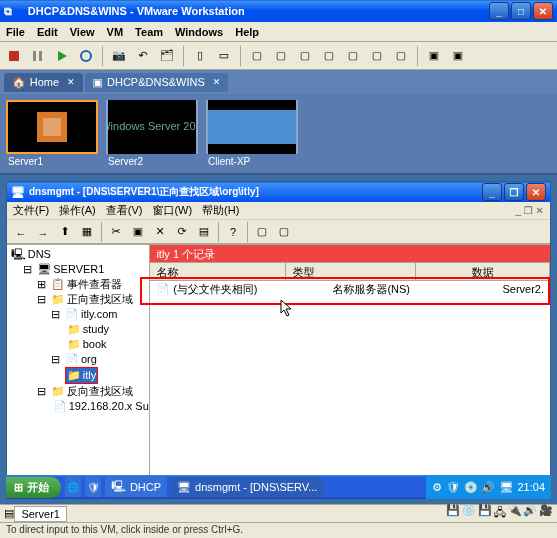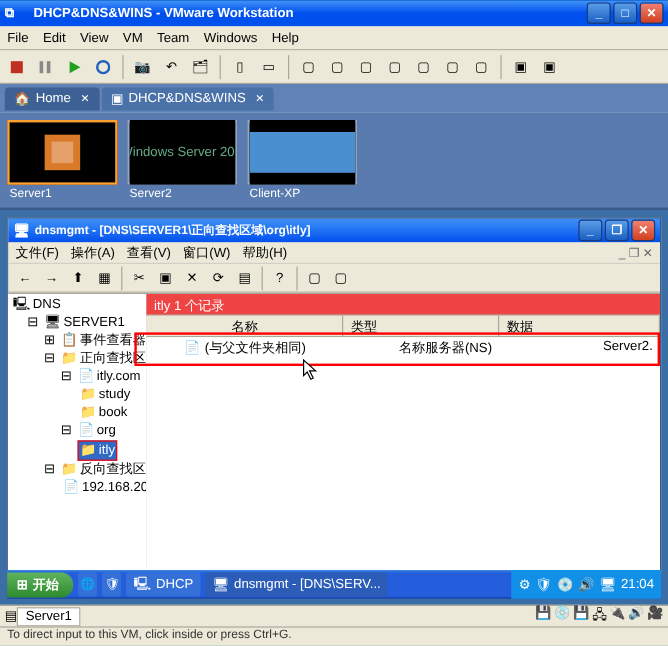--- a/index.html
+++ b/index.html
@@ -5,21 +5,21 @@
 * { margin: 0; padding: 0; box-sizing: border-box; font-family: "Tahoma", sans-serif; font-size: 11px; }
 body { width: 557px; height: 538px; background: #ece9d8; overflow: hidden; position: relative; }
 
 
 .vmware-titlebar { height: 22px; background: linear-gradient(#0a5bc4, #3d8ff7 5%, #0050ee 50%, #0050ee); display: flex; align-items: center; padding: 0 4px; color: white; font-weight: bold; }
 .vmware-titlebar .title { flex: 1; padding-left: 16px; }
 .win-controls { display: flex; gap: 2px; }
 .win-btn { width: 20px; height: 18px; background: linear-gradient(#5a9de8, #1a5fc4); border: 1px solid #1a3a7a; border-radius: 3px; display: flex; align-items: center; justify-content: center; color: white; font-weight: bold; font-size: 10px; }
 .win-btn.close { background: linear-gradient(#f08070, #d04020); }
 
-.vmware-menubar { height: 20px; background: #ece9d8; display: flex; align-items: center; padding: 0 6px; gap: 12px; border-bottom: 1px solid #aca899; }
+.vmware-menubar { height: 20px; background: #ece9d8; display: flex; align-items: center; padding: 0 6px; gap: 12px; border-bottom: 1px solid #aca899; font-weight: bold; }
 .vmware-menubar span { cursor: default; }
 
 .vmware-toolbar { height: 28px; background: #ece9d8; display: flex; align-items: center; padding: 0 4px; gap: 4px; border-bottom: 1px solid #aca899; }
 .tbtn { width: 20px; height: 20px; border: 1px solid transparent; display: inline-flex; align-items: center; justify-content: center; }
 .vsep { width: 1px; height: 20px; background: #aca899; margin: 0 2px; }
 
 .tabs-row { height: 24px; background: #6082b6; display: flex; align-items: center; padding: 0 4px; gap: 2px; }
 .tab { background: #3d6194; color: white; padding: 3px 8px; display: flex; align-items: center; gap: 4px; border-radius: 3px 3px 0 0; }
 .tab .x { margin-left: 4px; font-size: 9px; }
 
@@ -48,21 +48,21 @@
 .tree .node.sel { background: #316ac5; color: white; }
 .tree .redbox { border: 1px solid red; padding: 0 1px; }
 
 .list-pane { flex: 1; display: flex; flex-direction: column; }
 .list-header { height: 18px; background: #ece9d8; color: black; padding: 2px 6px; border-bottom: 1px solid #aca899; }
 .list-cols { display: flex; height: 18px; background: #ece9d8; border-bottom: 1px solid #aca899; }
 .list-cols .col { border-right: 1px solid #aca899; padding: 2px 6px; }
 .list-rows { flex: 1; background: white; position: relative; }
 .list-row { display: flex; height: 16px; align-items: center; gap: 40px; }
 .list-row .cell { padding: 0 6px; }
-.col1 { width: 164px; text-align: center; } .col2 { width: 130px; } .col3 { flex: 1; }
+.col1 { width: 136px; } .col2 { width: 130px; } .col3 { flex: 1; text-align: center; }
 .red-outline { position: absolute; border: 2px solid red; pointer-events: none; }
 
 
 .taskbar { position: absolute; left: 6px; right: 6px; bottom: 6px; height: 24px; background: linear-gradient(#3c8bde, #245edc 10%, #245edc 90%, #1941a5); display: flex; align-items: center; }
 .start-btn { background: linear-gradient(#5fb45f, #2d8a2d); color: white; padding: 3px 12px 3px 8px; font-weight: bold; border-radius: 0 10px 10px 0; display: flex; align-items: center; gap: 4px; }
 .task-item { background: #3570d8; color: white; padding: 2px 6px; margin-left: 4px; border-radius: 2px; display: flex; align-items: center; gap: 4px; font-size: 10px; height: 20px; }
 .tray { margin-left: auto; background: #1290e8; height: 100%; display: flex; align-items: center; padding: 0 6px; gap: 4px; color: white; font-size: 10px; }
 
 .status-row { position: absolute; left: 0; right: 0; bottom: 16px; height: 18px; background: #ece9d8; border-top: 1px solid #aca899; display: flex; align-items: center; padding: 0 4px; }
 .status-row .sbox { border: 1px solid #aca899; padding: 1px 6px; background: white; }

